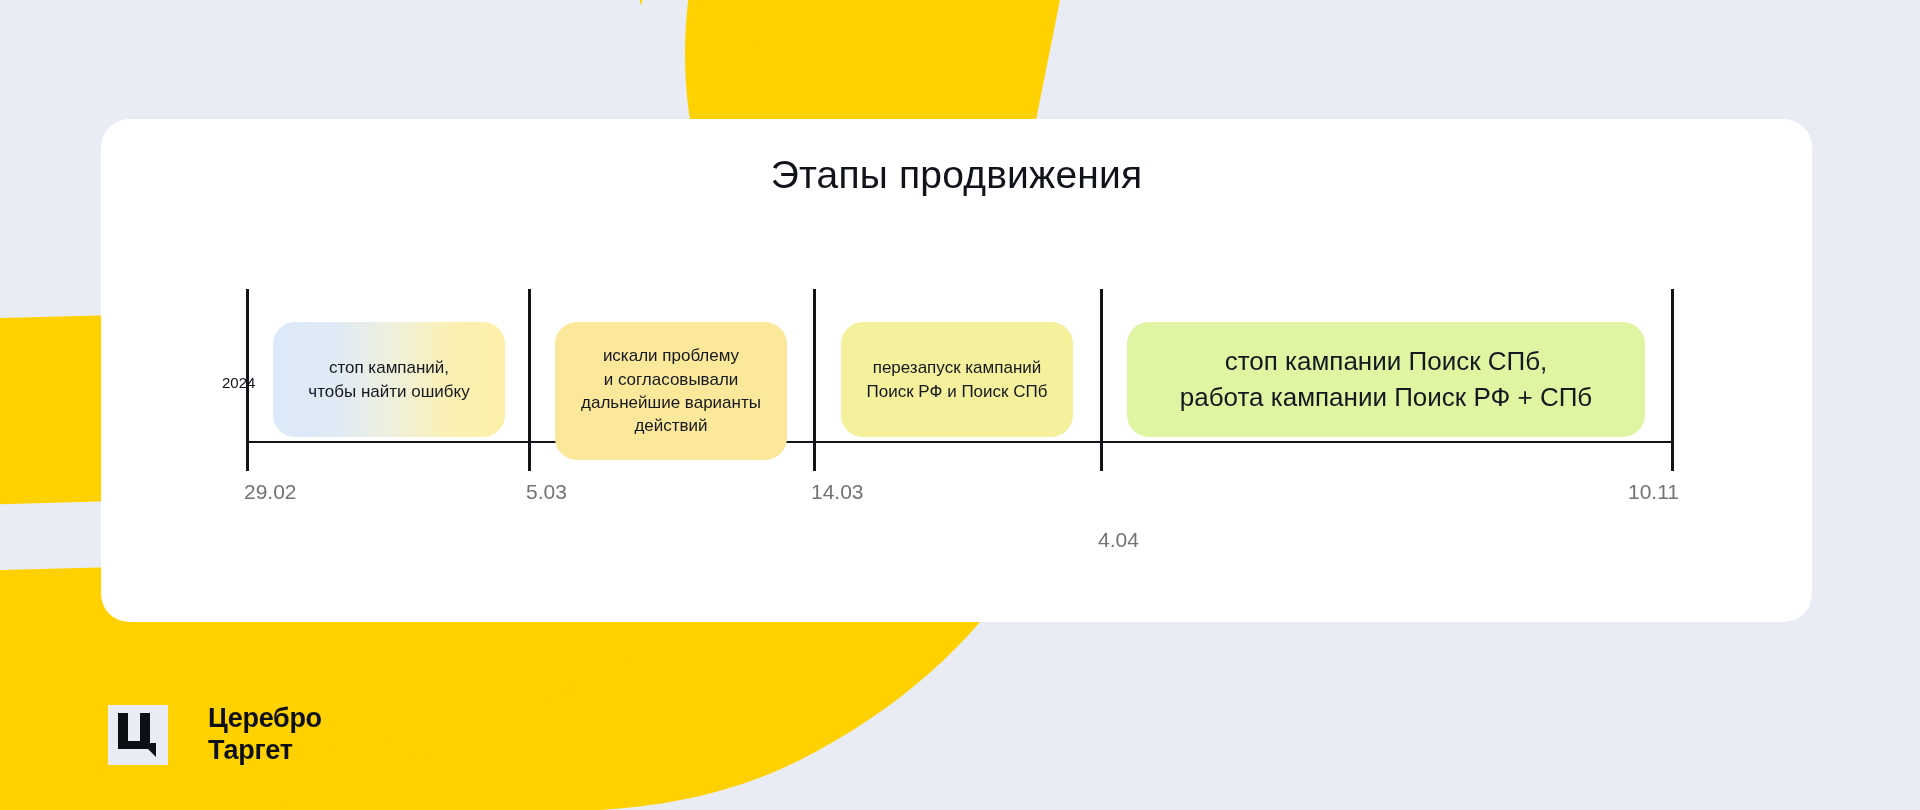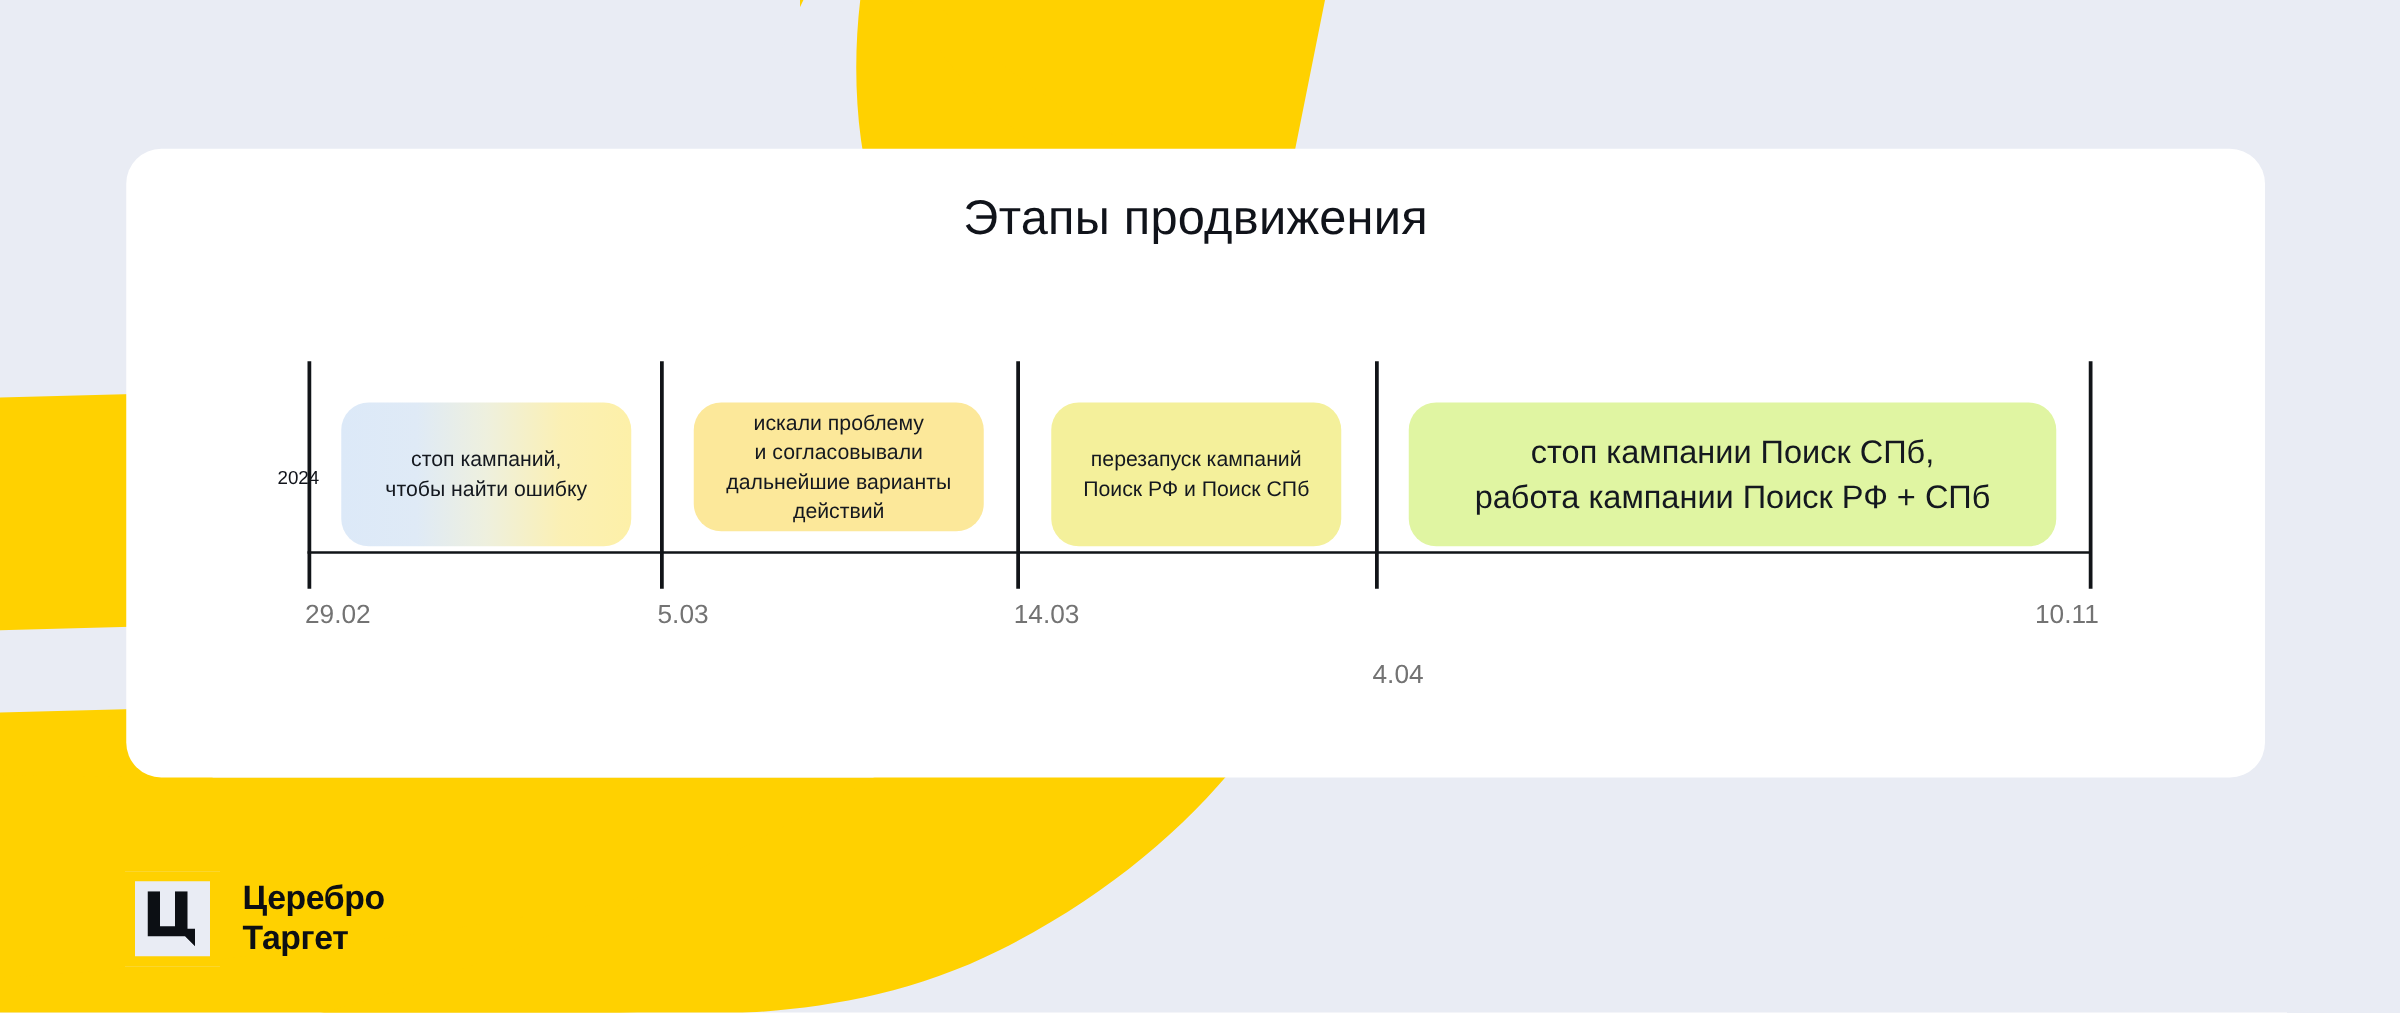--- a/index.html
+++ b/index.html
@@ -74,21 +74,21 @@
     align-items:center;
     justify-content:center;
     text-align:center;
     color:#14181f;
     line-height:1.38;
     padding:6px 10px;
   }
   .phase-box .txt { white-space:pre-line; }
 
   
-  .logo { position:absolute; left:100px; top:697px; z-index:3; display:flex; align-items:center; gap:18px; }
+  .logo { position:absolute; left:100px; top:697px; z-index:3; display:flex; align-items:center; gap:32px; }
   .logo-mark {
     width:76px; height:76px;
     border:8px solid #FFD100;
     background:#e9ecf4;
     display:flex; align-items:center; justify-content:center;
   }
   .logo-mark svg { display:block; }
   .logo-text {
     font-family:"Liberation Sans", sans-serif;
     font-weight:bold;
@@ -143,21 +143,21 @@
     <div class="date-label" style="left:710px;">14.03</div>
     <div class="date-label" style="left:997px;margin-top:48px;">4.04</div>
     <div class="date-label" style="left:1527px;">10.11</div>
 
     <div class="phase-box" style="left:172px; top:203px; width:232px; height:115px; font-size:17px;
                 background:linear-gradient(90deg,#dce9f8 0%,#dfeaf6 26%,#eef0de 50%,#fbf0b4 76%,#fdf0a8 100%);">
       <span class="txt">стоп кампаний,
 чтобы найти ошибку</span>
     </div>
 
-    <div class="phase-box" style="left:454px; top:203px; width:232px; height:103px; font-size:17px; background:#fce89a;">
+    <div class="phase-box" style="left:454px; top:203px; width:232px; height:138px; font-size:17px; background:#fce89a;">
       <span class="txt">искали проблему
 и согласовывали
 дальнейшие варианты
 действий</span>
     </div>
 
     <div class="phase-box" style="left:740px; top:203px; width:232px; height:115px; font-size:17px; background:#f4f09b;">
       <span class="txt">перезапуск кампаний
 Поиск РФ и Поиск СПб</span>
     </div>

